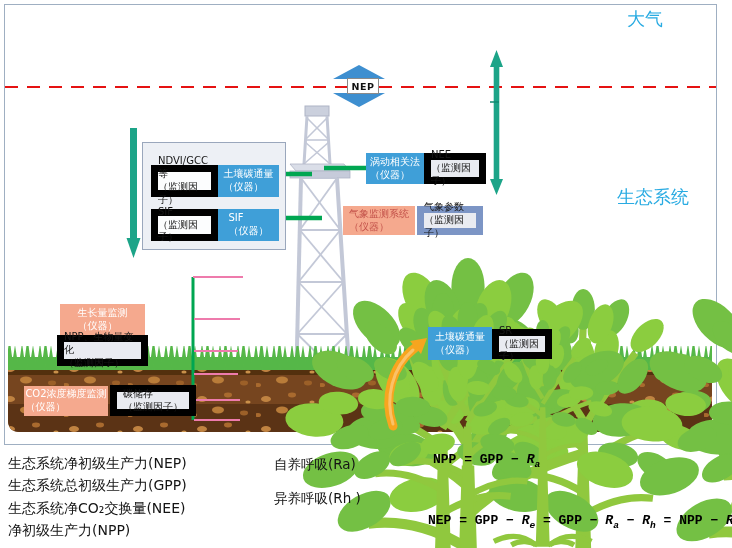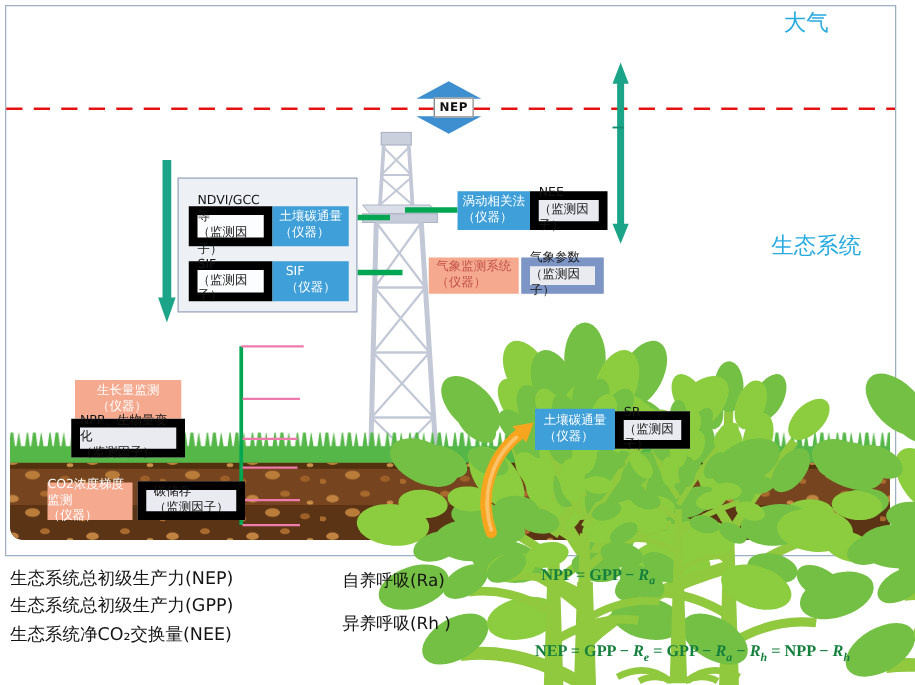--- a/index.html
+++ b/index.html
@@ -21,22 +21,22 @@
   .factor.bblue{border-color:#7C95C5}
   .panel{position:absolute;left:142px;top:142px;width:144px;height:108px;
          background:#EDF0F5;border:1px solid #9AA7BC;box-sizing:border-box}
   .panel-title{position:absolute;top:4px;left:0;width:100%;text-align:center;font-size:11px;color:#111}
   .nep-label{position:absolute;left:347px;top:78px;width:30px;height:14px;background:#fff;
              border:1px solid #8a8a8a;display:flex;align-items:center;justify-content:center;
              font-size:9.5px;font-weight:600;letter-spacing:.5px;color:#111}
   .leg-prod{position:absolute;left:8px;top:452px;font-size:14px;line-height:22.4px;color:#141414}
   .leg-resp{position:absolute;left:274px;top:456px;font-size:13.5px;color:#141414}
   .leg-resp div{height:22px;margin-bottom:12px}
-  .formula{position:absolute;font-family:Liberation Serif, serif;
-           font-weight:700;font-size:13px;color:#15803d;white-space:nowrap}
+  .formula{position:absolute;font-family:Liberation Mono, monospace;
+           font-weight:700;font-size:13px;color:#000000;white-space:nowrap}
   .formula .rv{font-style:italic}
   .formula sub{font-size:9.5px;font-style:italic}
   .leafA{fill:#74C044}.leafB{fill:#8BCD3F}
 </style>
 </head>
 <body>
 
 <div id="stage">
 
   <div class="abs frame"></div>
@@ -236,34 +236,35 @@
   <div class="mon salmon redtext" style="left:343px;top:206px;width:72px;height:29px">气象监测系统
 （仪器）</div>
   <div class="mon factor bblue" style="left:417px;top:206px;width:66px;height:29px">气象参数
 （监测因子）</div>
 
   <div class="mon salmon" style="left:60px;top:304px;width:85px;height:31px">生长量监测
 （仪器）</div>
   <div class="mon factor" style="left:57px;top:335px;width:91px;height:31px">NPP、生物量变化
 （监测因子）</div>
 
-  <div class="mon salmon" style="left:38px;top:386px;width:68px;height:30px">CO2浓度梯度监测
+  <div class="mon salmon" style="left:24px;top:386px;width:84px;height:30px">CO2浓度梯度监测
 （仪器）</div>
   <div class="mon factor" style="left:110px;top:385px;width:86px;height:31px">碳储存
 （监测因子）</div>
 
   <div class="mon blue" style="left:428px;top:327px;width:64px;height:33px">土壤碳通量
 （仪器）</div>
   <div class="mon factor" style="left:492px;top:329px;width:60px;height:30px">SR
 （监测因子）</div>
 
   <div class="leg-prod">
-    <div>生态系统总初级生产力(NEP)</div>
+    <div>生态系统净初级生产力(NEP)</div>
     <div>生态系统总初级生产力(GPP)</div>
     <div>生态系统净CO₂交换量(NEE)</div>
+    <div>净初级生产力(NPP)</div>
   </div>
 
   <div class="leg-resp">
     <div>自养呼吸(Ra)</div>
     <div>异养呼吸(Rh )</div>
   </div>
 
   <div class="formula" style="left:433px;top:452px">
     <span>NPP = GPP − </span><span class="rv">R</span><sub>a</sub>
   </div>

